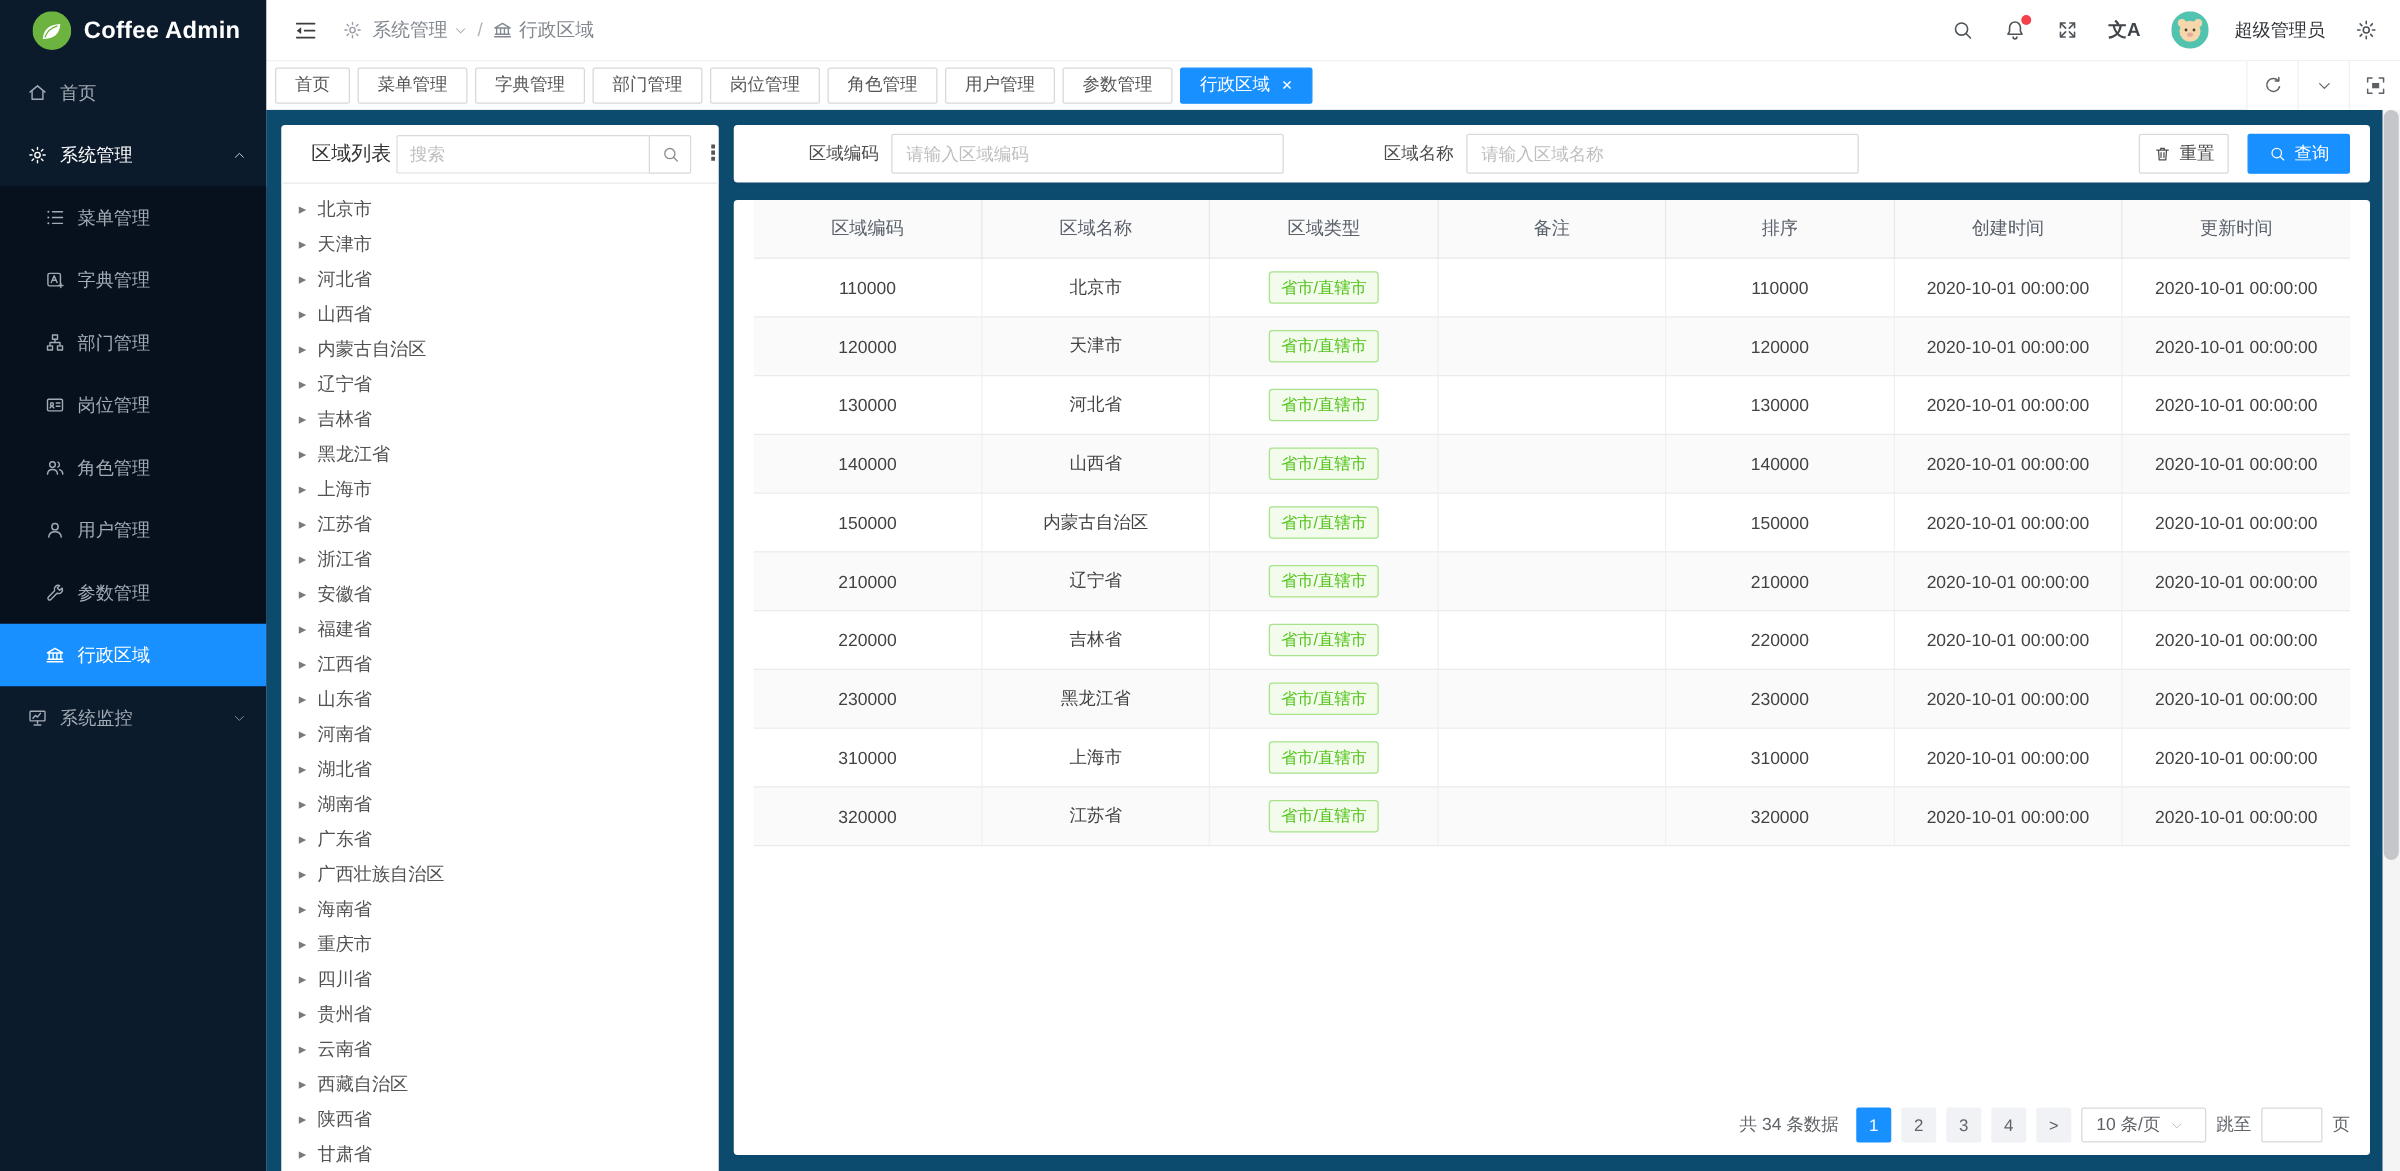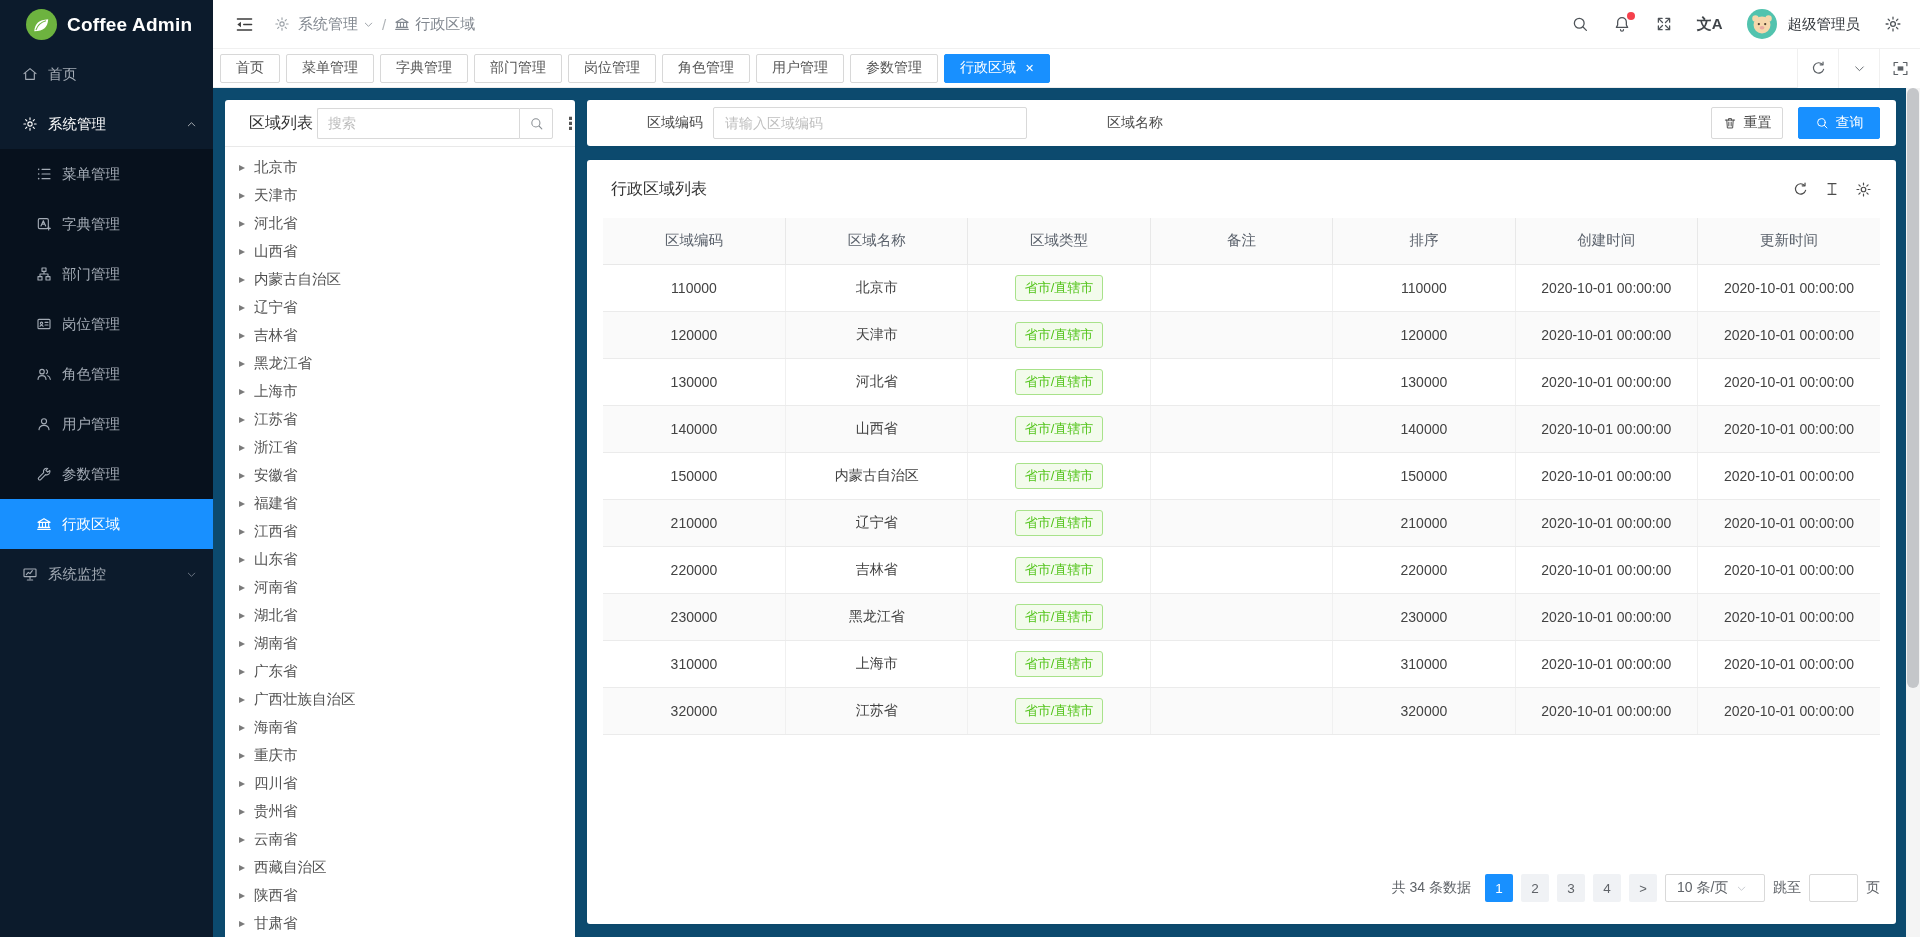--- a/index.html
+++ b/index.html
@@ -24,21 +24,21 @@
   .header { position:absolute; left:213px; top:0; right:0; height:49px; background:#fff; border-bottom:1px solid #f0f0f0; display:flex; align-items:center; padding:0 18px 0 22px; }
   .crumb { display:flex; align-items:center; color:#828890; gap:8px; font-size:15px;}
   .fold { color:#3c3c3c; margin-right:20px; cursor:pointer;}
   .crumb-gear { color:#9aa0a6;}
   .crumb-item { display:flex; align-items:center; gap:5px; cursor:pointer;}
   .crumb-sep { color:#b0b4b8; }
   .header-right { margin-left:auto; display:flex; align-items:center; gap:24px; color:#4e5358;}
   .h-ic { cursor:pointer; position:relative; }
   .bell-dot { position:absolute; top:-3px; right:-4px; width:8px; height:8px; border-radius:50%; background:#f5404c;}
   .trans { font-size:15px; font-weight:bold; color:#3f4449; cursor:pointer;}
-  .userbox { display:flex; align-items:center; gap:11px; cursor:pointer;}
+  .userbox { display:flex; align-items:center; gap:21px; cursor:pointer;}
   .uname { color:#2f3338; font-size:14.5px;}
 
   
   .tabbar { position:absolute; left:213px; top:49px; right:0; height:39px; background:#fff; border-bottom:1px solid #ededed; display:flex; align-items:center; padding-left:7px; gap:6px;}
   .tab { height:29px; display:inline-flex; align-items:center; padding:0 15px; border:1px solid #d8d8d8; border-radius:2px; background:#fff; color:#555; font-size:14px; cursor:pointer; white-space:nowrap;}
   .tab.active { background:#1890ff; border-color:#1890ff; color:#fff;}
   .tab .tclose { display:none; margin-left:9px; font-size:11px; }
   .tab.active .tclose { display:inline; }
   .tab .tclose::before { content:"✕"; }
   .tabbar-tools { position:absolute; right:0; top:0; height:100%; display:flex; }
@@ -80,21 +80,21 @@
   .grid-wrap { margin:0 16px;}
   table.grid { width:100%; border-collapse:collapse; table-layout:fixed;}
   .grid th { height:46px; background:#fafafa; font-weight:500; color:#5a616b; font-size:14.5px; border-bottom:1px solid #e8e8e8; border-right:1px solid #e8e8e8; text-align:center;}
   .grid th:last-child { border-right:none;}
   .grid td { height:47px; text-align:center; color:#424242; font-size:14px; border-bottom:1px solid #ebebeb; border-right:1px solid #f0f0f0;}
   .grid td:last-child { border-right:none;}
   .grid tr:nth-child(even) td { background:#fafafa;}
   .tag { display:inline-block; padding:3px 9px; font-size:13px; color:#52c41a; background:#f3fbec; border:1px solid #a8e28a; border-radius:3px;}
 
   
-  .pager { position:absolute; right:16px; bottom:22px; display:flex; align-items:center; gap:8px; color:#5f6368; font-size:14px;}
+  .pager { position:absolute; right:16px; bottom:10px; display:flex; align-items:center; gap:8px; color:#5f6368; font-size:14px;}
   .total { margin-right:6px;}
   .pg { min-width:28px; height:28px; padding:0 4px; display:inline-flex; align-items:center; justify-content:center; background:#f0f2f5; border-radius:2px; color:#5f6368; cursor:pointer; font-size:13.5px;}
   .pg.active { background:#1890ff; color:#fff;}
   .pg-next { font-size:13px;}
   .psize { height:28px; min-width:100px; border:1px solid #d9d9d9; border-radius:2px; background:#fff; display:inline-flex; align-items:center; padding:0 8px 0 11px; gap:8px; color:#5f6368; cursor:pointer;}
   .psize .chev { color:#b8bcc2;}
   .jump-input { width:49px; height:28px; border:1px solid #d9d9d9; border-radius:2px; outline:none; padding:0 6px;}
 
   
   .vscroll { position:absolute; right:0; top:88px; width:14px; bottom:0; background:#f4f4f4; z-index:9;}
@@ -509,20 +509,21 @@
 
       </div>
   </section>
 
   <div class="right-col">
 
     <section class="search-card">
       <span class="f-label">区域编码</span>
       <input class="f-input" placeholder="请输入区域编码" style="">
       <span class="f-label f-gap">区域名称</span>
+      <input class="f-input" placeholder="请输入区域名称" style="">
       <span class="btns">
         <button class="btn btn-reset">
           <span>
               <svg class="ico" width="14" height="14" viewBox="0 0 24 24">
                 <path d="M4 7h16M9.5 7V4.5h5V7M6.5 7l1 13.5h9l1-13.5M10 10.5v6.5M14 10.5v6.5"></path>
               </svg>
             </span>
           <span>重置</span>
         </button>
         <button class="btn btn-search">
@@ -531,42 +532,20 @@
                 <circle cx="11" cy="11" r="6.5"></circle>
                 <path d="M16 16l4.5 4.5"></path>
               </svg>
             </span>
           <span>查询</span>
         </button>
       </span>
     </section>
 
     <section class="table-card">
-      <div class="table-head">
-        <span class="table-title">行政区域列表</span>
-        <span class="table-tools">
-          <span class="h-ic">
-              <svg class="ico" width="17" height="17" viewBox="0 0 24 24">
-                <path d="M19.2 13.2a7.3 7.3 0 1 1-1.6-6.9"></path>
-                <path d="M18.4 2.8v4h-4"></path>
-              </svg>
-            </span>
-          <span class="h-ic">
-              <svg class="ico" width="16" height="16" viewBox="0 0 24 24">
-                <path d="M6 4h12M12 4v16M6 20h12"></path>
-              </svg>
-            </span>
-          <span class="h-ic">
-              <svg class="ico" width="17" height="17" viewBox="0 0 24 24">
-                <circle cx="12" cy="12" r="3.2"></circle>
-                <path d="M12 2.8v2.6M12 18.6v2.6M2.8 12h2.6M18.6 12h2.6M5.5 5.5l1.8 1.8M16.7 16.7l1.8 1.8M5.5 18.5l1.8-1.8M16.7 7.3l1.8-1.8"></path>
-              </svg>
-            </span>
-        </span>
-      </div>
 
       <div class="grid-wrap">
         <table class="grid">
           <thead>
             <tr>
 
             <th>区域编码</th>
                 <th>区域名称</th>
                 <th>区域类型</th>
                 <th>备注</th>

